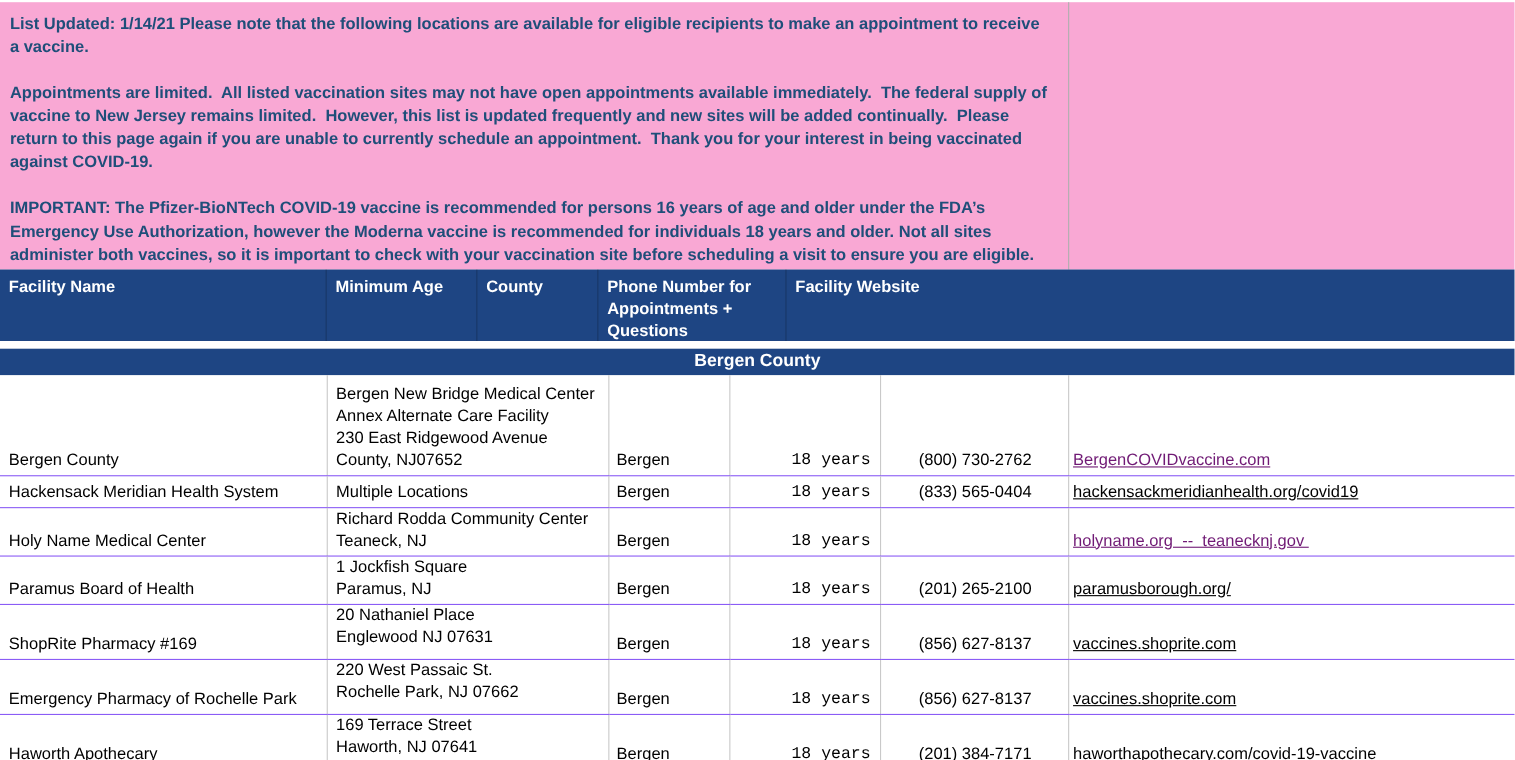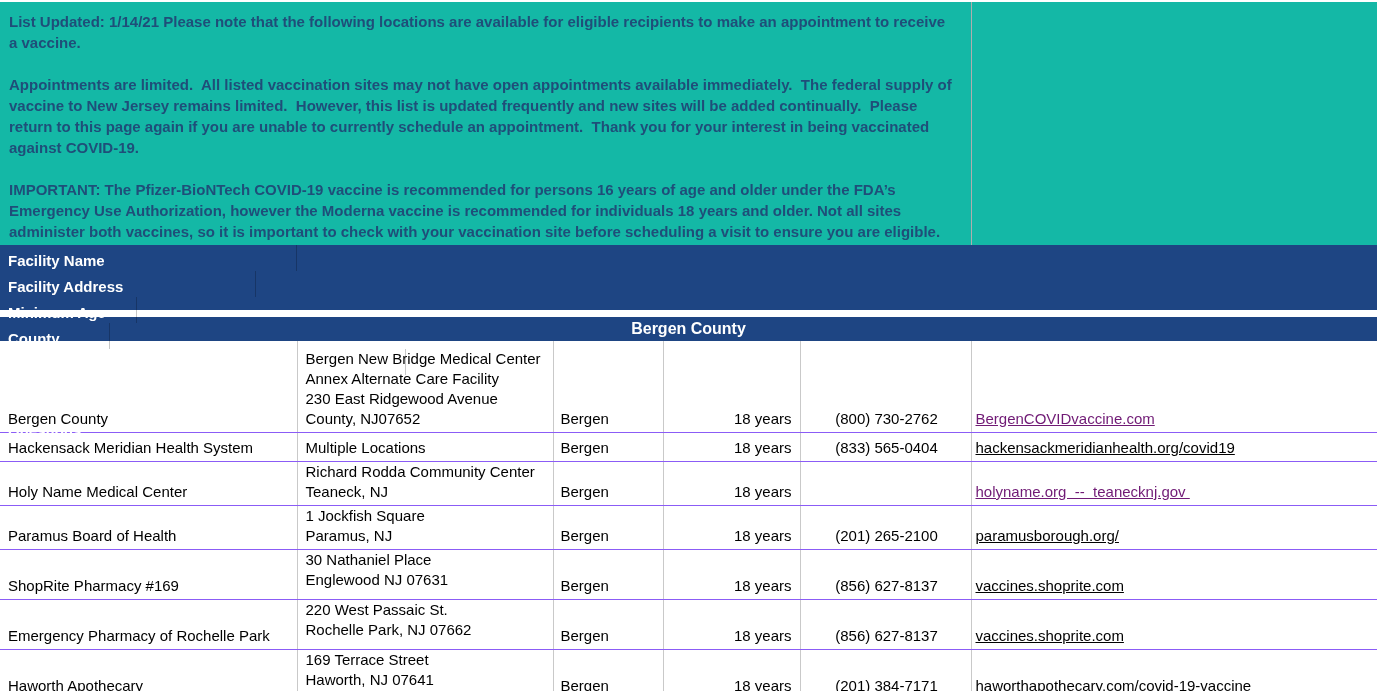--- a/index.html
+++ b/index.html
@@ -4,34 +4,34 @@
 <style>
   html,body{margin:0;padding:0;background:#fff;}
   body{
     width:1377px;height:691px;position:relative;overflow:hidden;
     font-family:"Liberation Sans",sans-serif;
     -webkit-font-smoothing:antialiased;
   }
   
   .notice{
     position:absolute;left:0;top:2px;width:1377px;height:243px;
-    background:#14b8a6;box-sizing:border-box;
+    background:#f9a8d4;box-sizing:border-box;
   }
   .notice-inner{
     box-sizing:border-box;width:960px;padding:9px 8px 0 9px;
     color:#1F4E79;font-weight:bold;font-size:15px;line-height:21px;
   }
   .notice-inner p{margin:0 0 21px 0;white-space:pre-wrap;}
   .notice-divider{
     position:absolute;left:971px;top:0;width:1px;height:243px;background:#AEAEAE;
   }
   
   .sheet{position:absolute;left:0;top:245px;width:1377px;}
   .thead{
-    display:flex;width:1377px;height:65px;background:#1E4583;box-sizing:border-box;flex-direction:column;
+    display:flex;width:1377px;height:65px;background:#1E4583;box-sizing:border-box;
   }
   .th{
     box-sizing:border-box;color:#fff;font-weight:bold;font-size:15px;line-height:20px;
     padding:6px 6px 0 8px;border-right:1px solid rgba(0,0,0,0.22);
   }
   .th:last-child{border-right:none;}
   .th-gap{height:7px;background:#fff;}
   table.grid{
     width:1377px;border-collapse:collapse;table-layout:fixed;
     font-size:15px;color:#000;border-bottom:2px solid #1E4583;
@@ -39,21 +39,21 @@
   td.section{
     background:#1E4583;color:#fff;font-weight:bold;font-size:16px;
     text-align:center;height:24px;padding:0;border:none;vertical-align:middle;
   }
   td.cell{
     box-sizing:border-box;vertical-align:bottom;
     border-right:1px solid #C9C9C9;border-bottom:1px solid #8b5cf6;
     padding:0 4px 3px 8px;line-height:20px;overflow:hidden;
   }
   td.cell:last-child{border-right:none;}
-  td.c-age{text-align:right;padding-right:8px;}
+  td.c-age{text-align:right;padding-right:8px;font-family:Liberation Mono, monospace;}
   td.c-phone{text-align:center;padding-right:6px;}
   td.c-web{padding-left:4px;}
   td.c-county{padding-left:7px;}
   tr.pad-addr td.c-addr{padding-bottom:9px;}
   .addr-line{white-space:nowrap;}
   a.site{text-decoration:underline;white-space:pre;cursor:pointer;}
   a.link-blue{color:#701a75;}
   a.link-dark{color:#000;}
 </style>
 </head>
@@ -64,25 +64,24 @@
     <p>List Updated: 1/14/21 Please note that the following locations are available for eligible recipients to make an appointment to receive a vaccine.</p>
     <p>Appointments are limited.  All listed vaccination sites may not have open appointments available immediately.  The federal supply of vaccine to New Jersey remains limited.  However, this list is updated frequently and new sites will be added continually.  Please return to this page again if you are unable to currently schedule an appointment.  Thank you for your interest in being vaccinated against COVID-19.</p>
     <p>IMPORTANT: The Pfizer-BioNTech COVID-19 vaccine is recommended for persons 16 years of age and older under the FDA’s Emergency Use Authorization, however the Moderna vaccine is recommended for individuals 18 years and older. Not all sites administer both vaccines, so it is important to check with your vaccination site before scheduling a visit to ensure you are eligible.</p>
   </div>
   <div class="notice-divider"></div>
 </div>
 
 <div class="sheet">
   <div class="thead">
     <div class="th" style="width:297px">Facility Name</div>
-    <div class="th" style="width:256px">Facility Address</div>
     <div class="th" style="width:137px">Minimum Age</div>
     <div class="th" style="width:110px">County</div>
+    <div class="th" style="width:171px">Phone Number for Appointments + Questions</div>
     <div class="th" style="width:406px">Facility Website</div>
-    <div class="th" style="width:171px">Phone Number for Appointments + Questions</div>
   </div>
   <div class="th-gap"></div>
   <table class="grid">
     <colgroup>
       <col style="width:297px">
         <col style="width:256px">
         <col style="width:110px">
       <col style="width:137px">
         <col style="width:171px">
         <col style="width:406px">
@@ -140,21 +139,21 @@
     <td class="cell c-county">Bergen</td>
     <td class="cell c-age">18 years</td>
     <td class="cell c-phone">(201) 265-2100</td>
     <td class="cell c-web">
       <a class="site link-dark">paramusborough.org/</a>
     </td>
   </tr>
         <tr class="pad-addr" style="height: 46px;">
     <td class="cell c-name">ShopRite Pharmacy #169</td>
     <td class="cell c-addr">
-            <div class="addr-line">30 Nathaniel Place</div>
+            <div class="addr-line">20 Nathaniel Place</div>
             <div class="addr-line">Englewood NJ 07631</div>
           </td>
     <td class="cell c-county">Bergen</td>
     <td class="cell c-age">18 years</td>
     <td class="cell c-phone">(856) 627-8137</td>
     <td class="cell c-web">
       <a class="site link-dark">vaccines.shoprite.com</a>
     </td>
   </tr>
         <tr class="pad-addr" style="height: 46px;">

